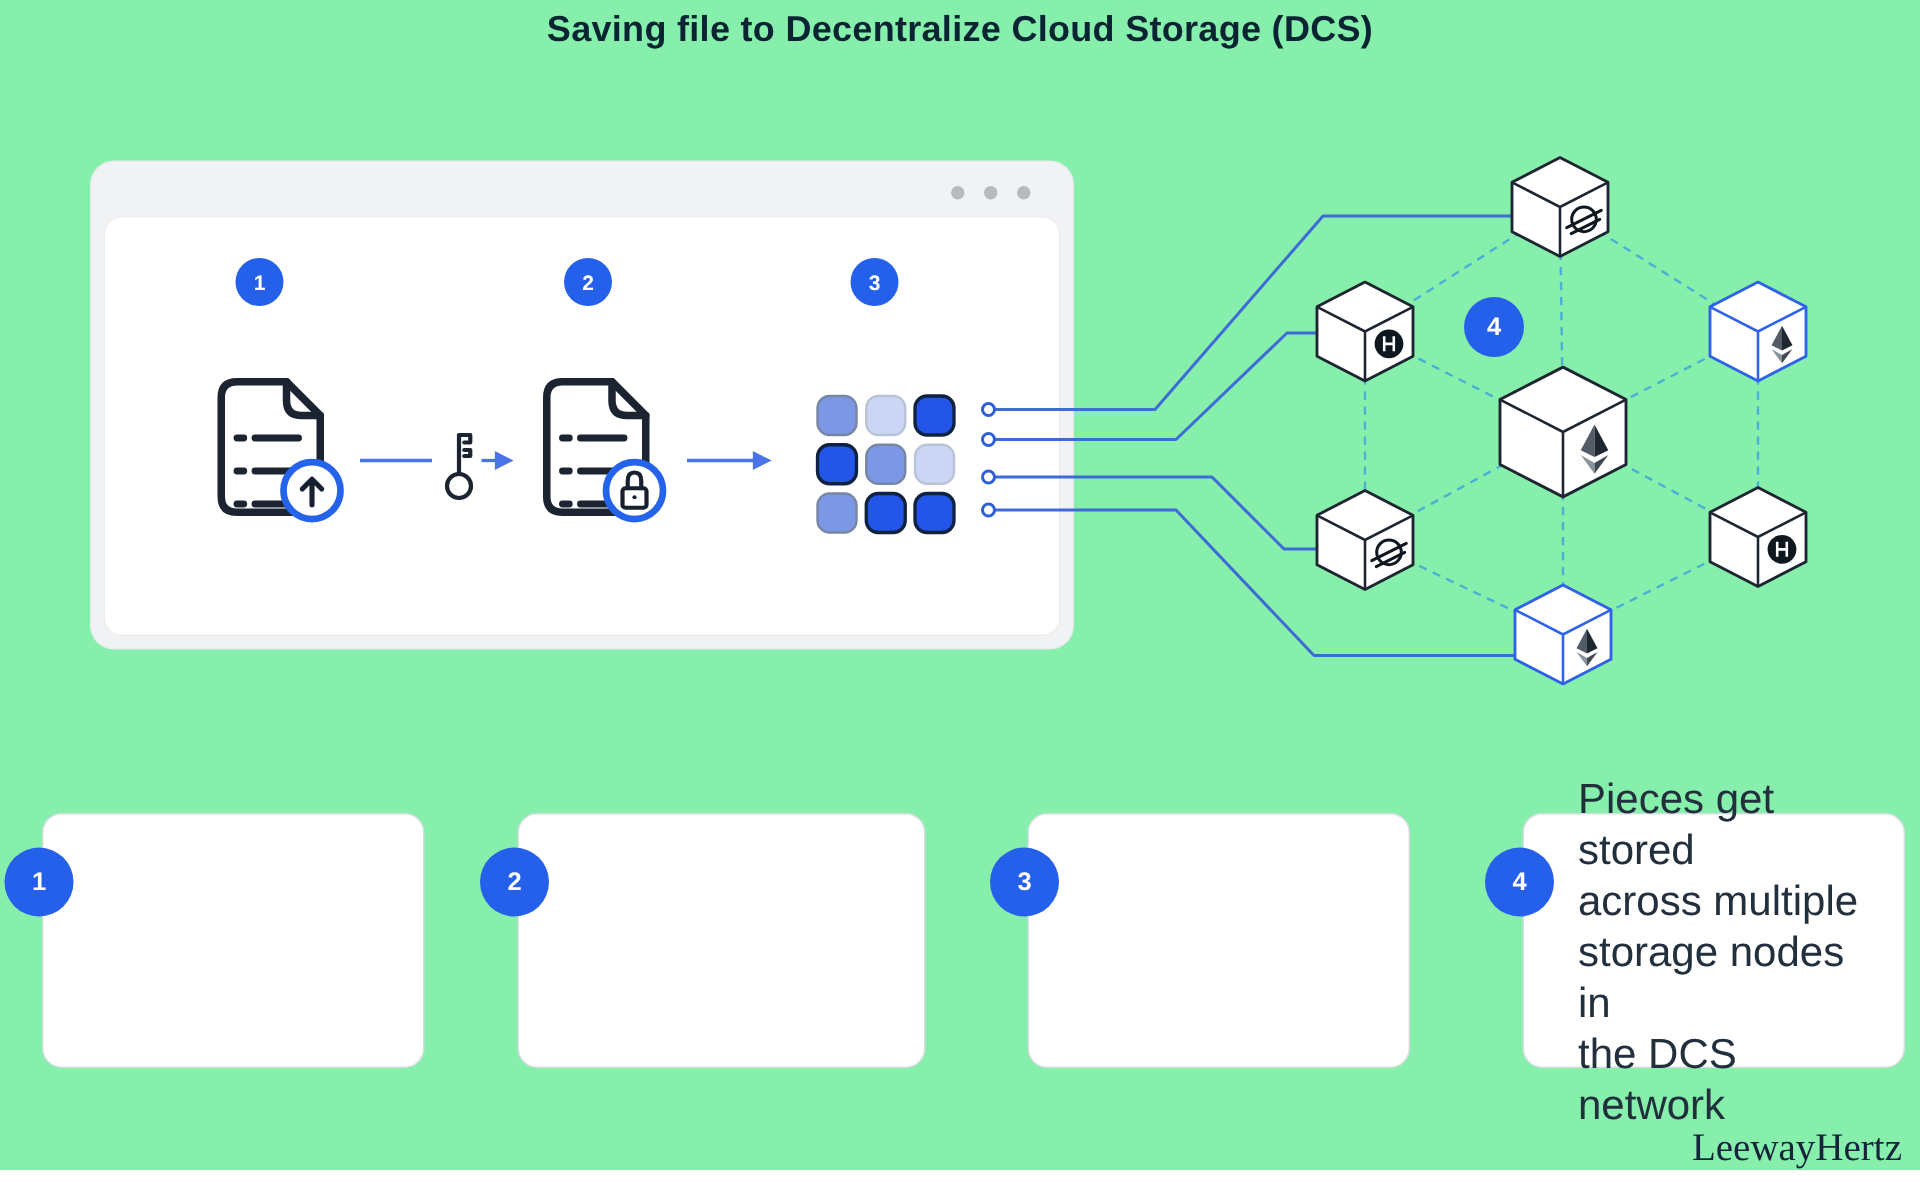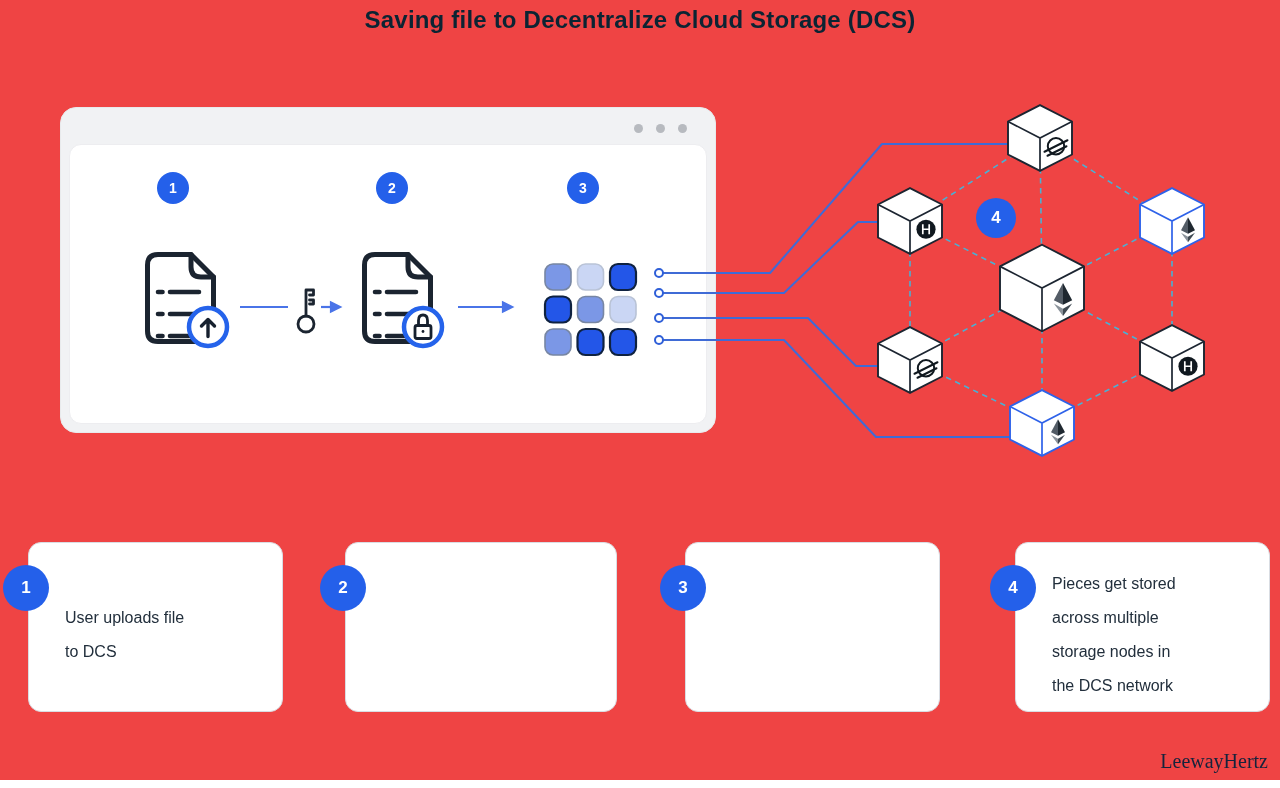--- a/index.html
+++ b/index.html
@@ -1,16 +1,16 @@
 <!DOCTYPE html>
 <html><head>
 <meta charset="utf-8">
 <style>
   html,body{margin:0;padding:0;background:#fff;}
-  #canvas{position:relative;width:1280px;height:780px;background:#ef4444;overflow:hidden;
+  #canvas{position:relative;width:1280px;height:780px;background:#86efac;overflow:hidden;
           font-family:"Liberation Sans", sans-serif;}
   .title{position:absolute;top:6px;left:0;width:100%;text-align:center;
          font-size:24px;font-weight:bold;color:#0b2433;letter-spacing:.2px;}
   
   .win{position:absolute;left:60px;top:107px;width:656px;height:326px;
        background:#f1f2f4;border:1px solid #e8eaec;border-radius:16px;box-sizing:border-box;}
   .win-dots{position:absolute;right:28px;top:16px;display:flex;gap:13px;}
   .win-dots span{width:9px;height:9px;border-radius:50%;background:#b7babf;display:block;}
   .win-panel{position:absolute;left:8px;right:8px;top:36px;bottom:8px;background:#ffffff;
              border:1px solid #ededf0;border-radius:12px;}
@@ -25,24 +25,24 @@
   
   #overlay{position:absolute;left:0;top:0;width:1280px;height:788px;pointer-events:none;}
   
   .card{position:absolute;top:542px;height:170px;background:#fff;border:1px solid #d9dde3;
         border-radius:13px;box-sizing:border-box;display:flex;align-items:center;}
   .c1{left:28px;width:255px;} .c2{left:345px;width:272px;}
   .c3{left:685px;width:255px;} .c4{left:1015px;width:255px;}
   .card-badge{position:absolute;left:-26px;top:22px;width:46px;height:46px;border-radius:50%;
               background:#2460ea;color:#fff;font-size:17px;font-weight:bold;display:flex;
               align-items:center;justify-content:center;}
-  .card-text{padding:0 14px 0 36px;font-size:16px;line-height:34px;color:#222f3c;
+  .card-text{padding:0 14px 0 36px;font-size:28px;line-height:34px;color:#222f3c;
              white-space:pre-line;margin-top:15px;}
   .brand{position:absolute;right:12px;top:750px;font-family:"Liberation Serif", serif;
-         font-size:20px;font-weight:500;color:#15233c;}
+         font-size:26px;font-weight:500;color:#15233c;}
 </style>
 </head>
 <body>
 
 <div id="canvas">
 
   <div class="title">Saving file to Decentralize Cloud Storage (DCS)</div>
 
   <div class="win">
     <div class="win-dots">
@@ -196,22 +196,20 @@
             <polygon points="1065,434.74 1058,444.24 1058,438.74" fill="#3f4952"></polygon>
           </g>
         </g>
       </g>
   </svg>
 
   <div class="net-badge">4</div>
 
   <div class="card c1">
     <div class="card-badge">1</div>
-    <div class="card-text">User uploads file
-to DCS</div>
   </div>
   <div class="card c2">
     <div class="card-badge">2</div>
   </div>
   <div class="card c3">
     <div class="card-badge">3</div>
   </div>
   <div class="card c4">
     <div class="card-badge">4</div>
     <div class="card-text">Pieces get stored

